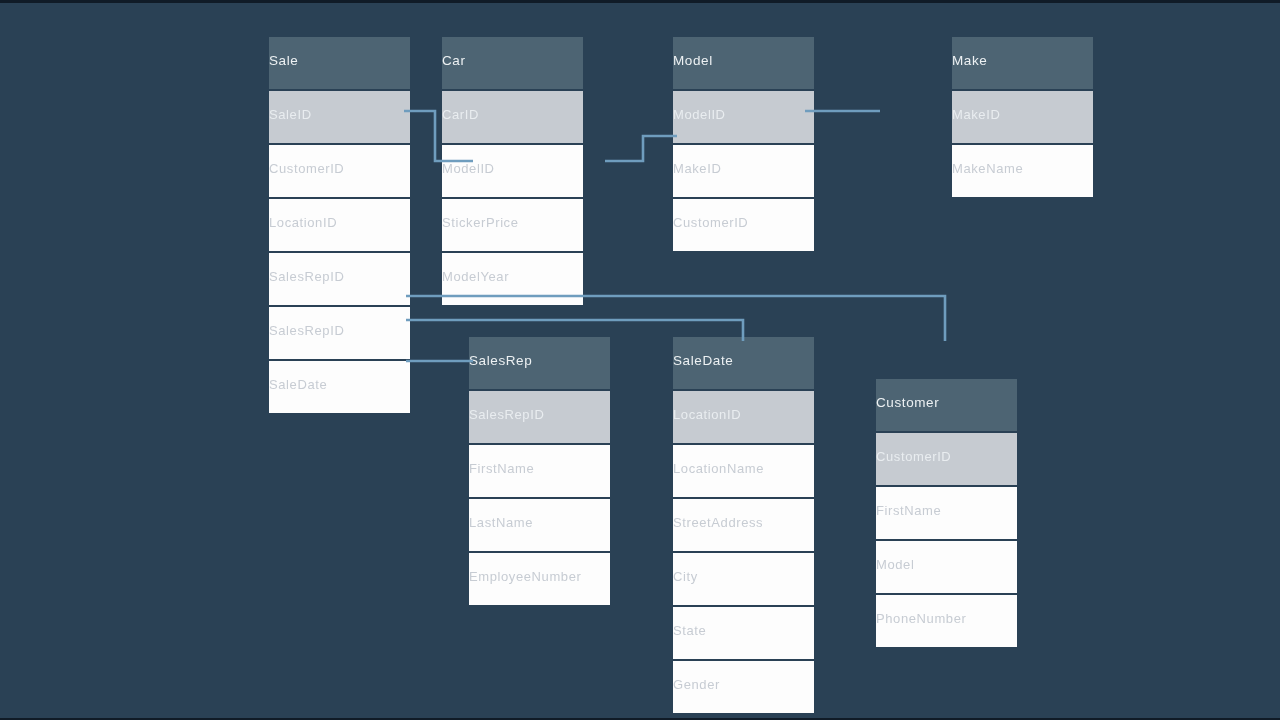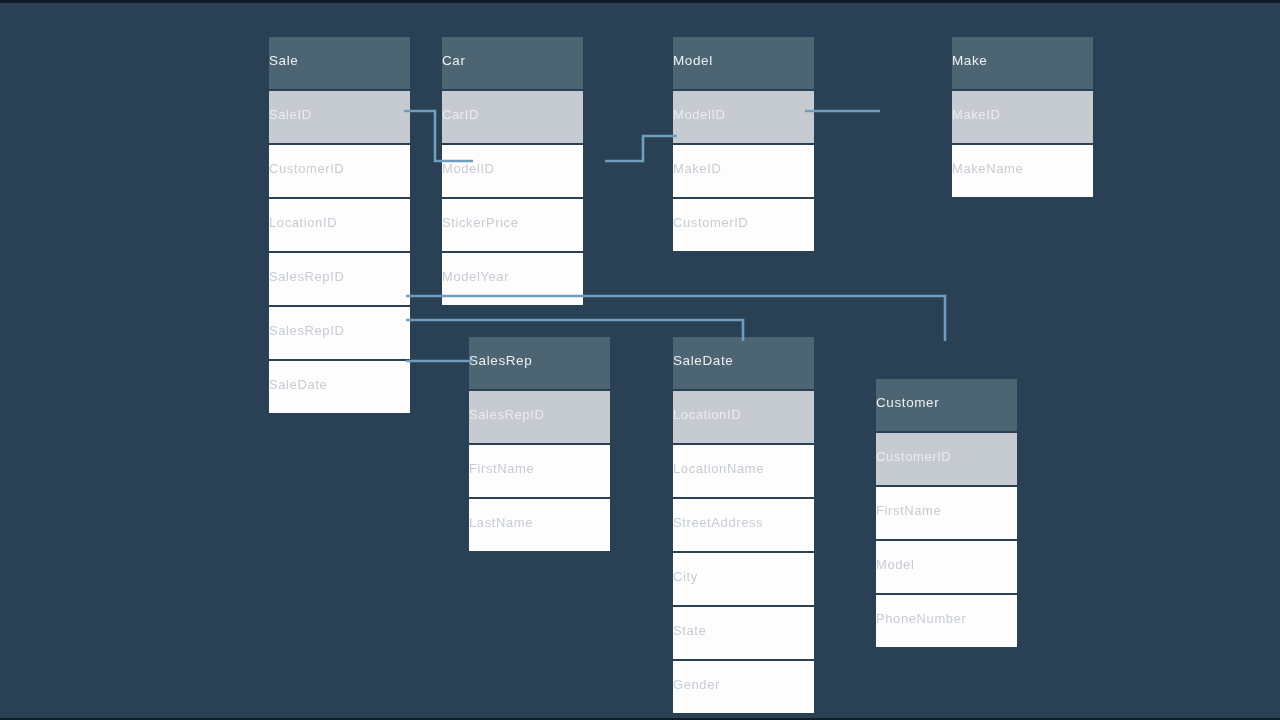--- a/index.html
+++ b/index.html
@@ -98,20 +98,21 @@
     <div class="tbl" style="left: 912px; top: 37px; padding-left: 40px;">
       <div class="cell header">Make</div>
       <div class="cell key">MakeID</div>
       <div class="cell row">MakeName</div>
     </div>
     <div class="tbl" style="left: 469px; top: 337px;">
       <div class="cell header">SalesRep</div>
       <div class="cell key">SalesRepID</div>
       <div class="cell row">FirstName</div>
       <div class="cell row">LastName</div>
+      <div class="cell row">EmployeeNumber</div>
     </div>
     <div class="tbl" style="left: 673px; top: 337px;">
       <div class="cell header">SaleDate</div>
       <div class="cell key">LocationID</div>
       <div class="cell row">LocationName</div>
       <div class="cell row">StreetAddress</div>
       <div class="cell row">City</div>
       <div class="cell row">State</div>
       <div class="cell row">Gender</div>
     </div>

